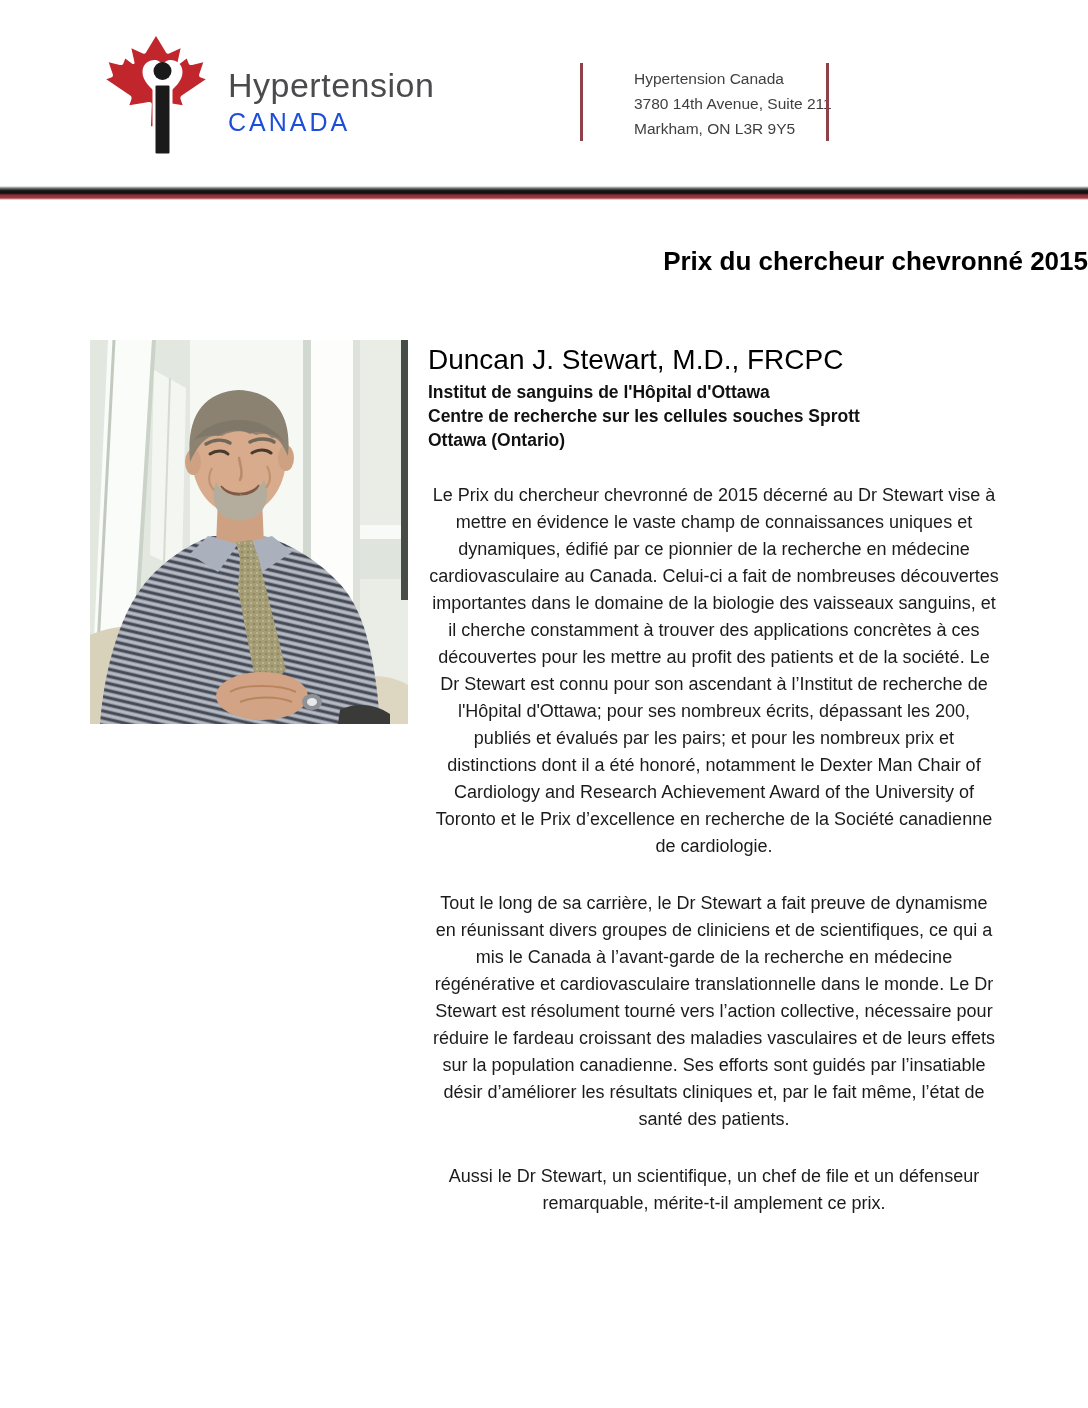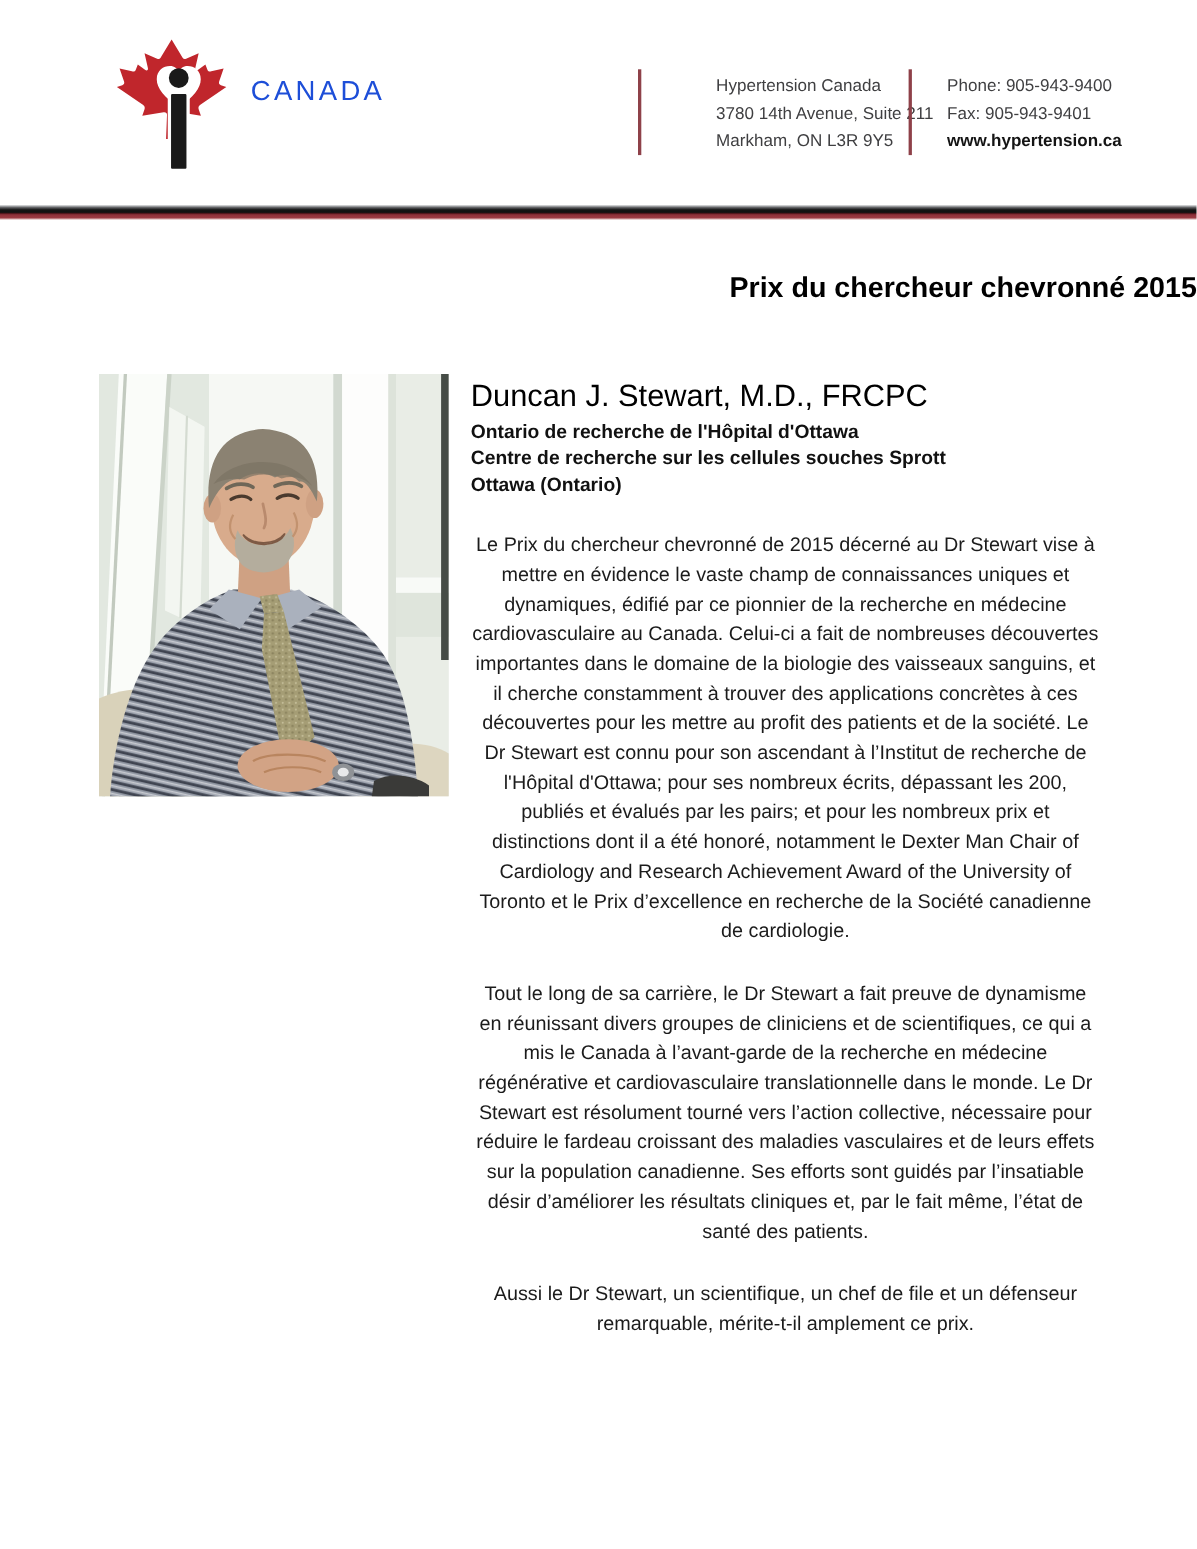--- a/index.html
+++ b/index.html
@@ -13,21 +13,21 @@
   
   .logo { position:absolute; left:98px; top:34px; display:flex; align-items:flex-start; }
   .logo-mark { width:118px; height:128px; display:block; }
   .logo-text { margin-left:12px; margin-top:32px; }
   .brand1 { font-size:34px; font-weight:400; color:#4b4b4d; letter-spacing:0.5px; }
   .brand2 { font-size:25px; font-weight:400; color:#1d4ed8; letter-spacing:3px; margin-top:3px; }
 
   .vline { position:absolute; top:63px; width:3px; height:78px; background:#8e4149; }
   .vline1 { left:580px; }
   .vline2 { left:826px; }
-  .addr-block { position:absolute; left:651px; top:66px; font-size:15.5px; line-height:25px; color:#3f3f41; }
+  .addr-block { position:absolute; left:634px; top:66px; font-size:15.5px; line-height:25px; color:#3f3f41; }
   .phone-block { position:absolute; left:861px; top:66px; font-size:15.5px; line-height:25px; color:#3f3f41; }
   .phone-block .bold-line { font-weight:bold; color:#141414; }
 
   .rule {
     position:absolute; left:0; top:186px; width:1088px; height:14px;
     background:linear-gradient(to bottom,
       #ffffff 0%, #a7a9ac 10%, #58595b 20%, #151515 34%, #111111 50%,
       #4d151a 57%, #8e3039 66%, #9a3a42 84%, #c58a8d 92%, #ffffff 100%);
   }
 
@@ -55,37 +55,33 @@
   <div class="logo">
     <svg class="logo-mark" viewBox="0 0 115 128" aria-hidden="true">
       <g transform="translate(3,2) scale(1.07,0.95)">
         <path fill="#c0262c" d="M50 0 L40.5 17.5 C40 18.6 38.9 18.9 37.7 18.3 L27 13 L29.9 27.5 C30.2 29.4 28.9 30.1 27.4 28.9 L21.3 23.8 L19.4 29.3 C18.9 30.6 17.7 30.8 16.3 30.4 L5.8 27.7 L9.6 40.2 C10.1 42 9.6 43 8.1 43.6 L3.5 45.4 L25.6 62.3 C27.1 63.5 27.5 64.7 27 66.6 L25.1 72.9 L43.2 69.6 C45 69.3 46.2 70.2 46.1 72.1 L45.3 95 L54.7 95 L53.9 72.1 C53.8 70.2 55 69.3 56.8 69.6 L74.9 72.9 L73 66.6 C72.5 64.7 72.9 63.5 74.4 62.3 L96.5 45.4 L91.9 43.6 C90.4 43 89.9 42 90.4 40.2 L94.2 27.7 L83.7 30.4 C82.3 30.8 81.1 30.6 80.6 29.3 L78.7 23.8 L72.6 28.9 C71.1 30.1 69.8 29.4 70.1 27.5 L73 13 L62.3 18.3 C61.1 18.9 60 18.6 59.5 17.5 Z"></path>
       </g>
       <path fill="#ffffff" d="M63 64 C50 54 43 46.5 43 38 C43 30 49 26 55 26 C59 26 62 28.5 63 31.5 C64 28.5 67 26 71 26 C77 26 83 30 83 38 C83 46.5 76 54 63 64 Z"></path>
       <circle cx="63" cy="37" r="9" fill="#1a1a1a"></circle>
       <rect x="54.5" y="50" width="17" height="71" rx="2.5" fill="#1a1a1a" stroke="#ffffff" stroke-width="3"></rect>
     </svg>
     <div class="logo-text">
+      <div class="brand1">Hypertension</div>
       <div class="brand2">CANADA</div>
     </div>
   </div>
 
   <div class="vline vline1"></div>
   <div class="addr-block">
     <div>Hypertension Canada</div>
     <div>3780 14th Avenue, Suite 211</div>
     <div>Markham, ON L3R 9Y5</div>
   </div>
 
   <div class="vline vline2"></div>
-  <div class="phone-block">
-    <div>Phone: 905-943-9400</div>
-    <div>Fax: 905-943-9401</div>
-    <div class="bold-line">www.hypertension.ca</div>
-  </div>
 
   <div class="rule"></div>
 
   <div class="doc-title">Prix du chercheur chevronné 2015</div>
 
   <div class="photo-frame">
     <svg viewBox="0 0 318 384" preserveAspectRatio="none" aria-hidden="true">
       <defs>
         <pattern id="shirtStripes" width="7" height="7" patternUnits="userSpaceOnUse" patternTransform="rotate(103)">
           <rect width="7" height="7" fill="#9aa0ab"></rect>
@@ -166,21 +162,21 @@
         <ellipse cx="222" cy="362" rx="5" ry="4" fill="#e8e9ea"></ellipse>
 
         <path d="M250,370 C265,362 285,364 300,374 L300,384 L248,384 Z" fill="#3a3a38"></path>
       </g>
     </svg>
   </div>
 
   <div class="content">
     <div class="name">Duncan J. Stewart, M.D., FRCPC</div>
     <div class="affil-wrap">
-      <div class="affil">Ontario de recherche de l'Hôpital d'Ottawa</div>
+      <div class="affil">Institut de sanguins de l'Hôpital d'Ottawa</div>
       <div class="affil">Centre de recherche sur les cellules souches Sprott</div>
       <div class="affil">Ottawa (Ontario)</div>
     </div>
     <p class="para">Le Prix du chercheur chevronné de 2015 décerné au Dr Stewart vise à mettre en évidence le vaste champ de connaissances uniques et dynamiques, édifié par ce pionnier de la recherche en médecine cardiovasculaire au Canada. Celui-ci a fait de nombreuses découvertes importantes dans le domaine de la biologie des vaisseaux sanguins, et il cherche constamment à trouver des applications concrètes à ces découvertes pour les mettre au profit des patients et de la société. Le Dr Stewart est connu pour son ascendant à l’Institut de recherche de l'Hôpital d'Ottawa; pour ses nombreux écrits, dépassant les 200, publiés et évalués par les pairs; et pour les nombreux prix et distinctions dont il a été honoré, notamment le Dexter Man Chair of Cardiology and Research Achievement Award of the University of Toronto et le Prix d’excellence en recherche de la Société canadienne de cardiologie.</p>
     <p class="para">Tout le long de sa carrière, le Dr Stewart a fait preuve de dynamisme en réunissant divers groupes de cliniciens et de scientifiques, ce qui a mis le Canada à l’avant-garde de la recherche en médecine régénérative et cardiovasculaire translationnelle dans le monde. Le Dr Stewart est résolument tourné vers l’action collective, nécessaire pour réduire le fardeau croissant des maladies vasculaires et de leurs effets sur la population canadienne. Ses efforts sont guidés par l’insatiable désir d’améliorer les résultats cliniques et, par le fait même, l’état de santé des patients.</p>
     <p class="para">Aussi le Dr Stewart, un scientifique, un chef de file et un défenseur remarquable, mérite-t-il amplement ce prix.</p>
   </div>
 
 </div>
 

